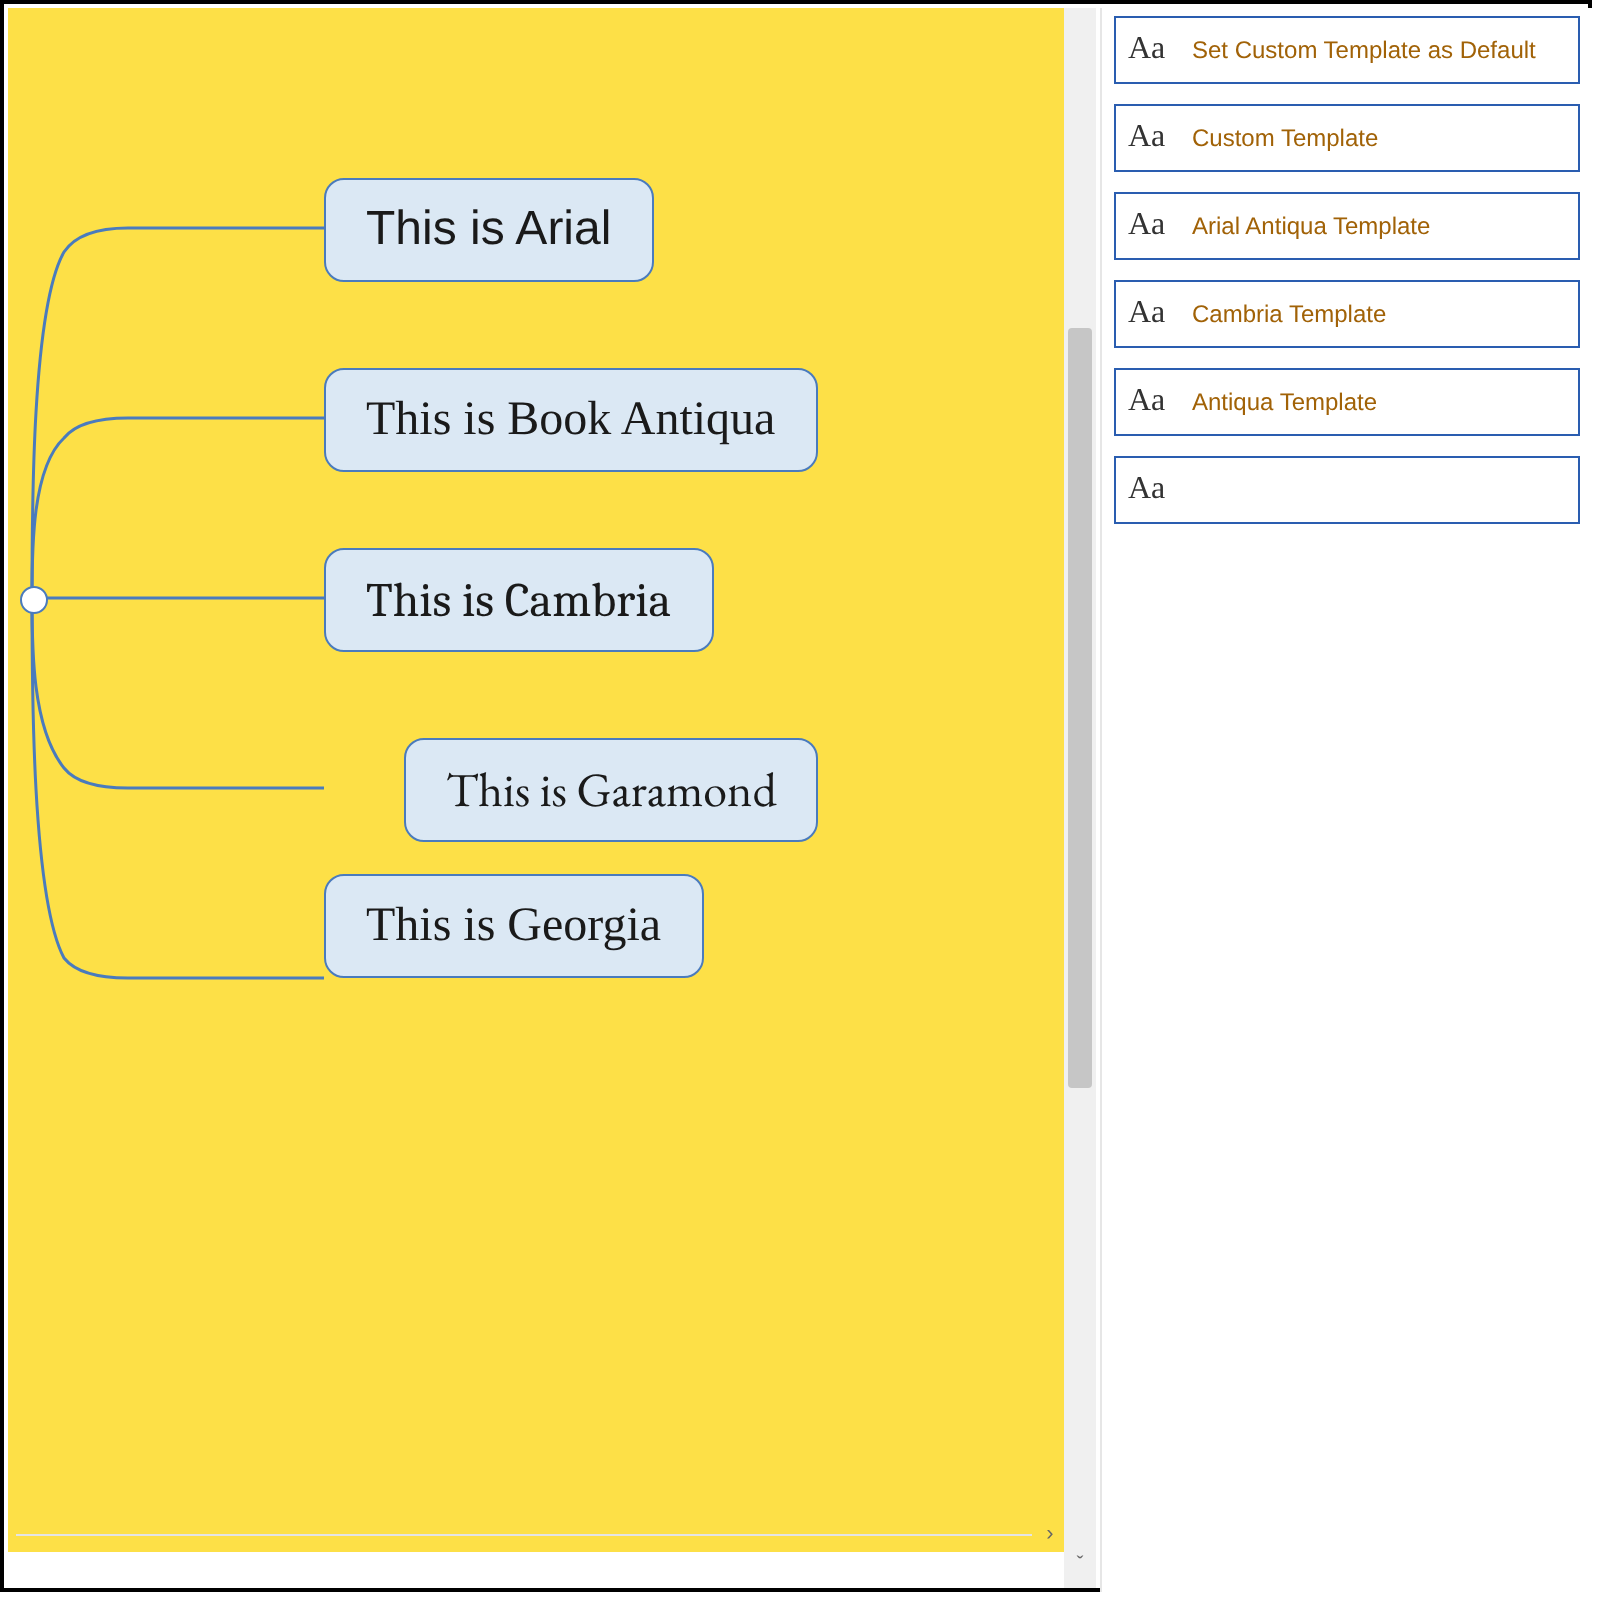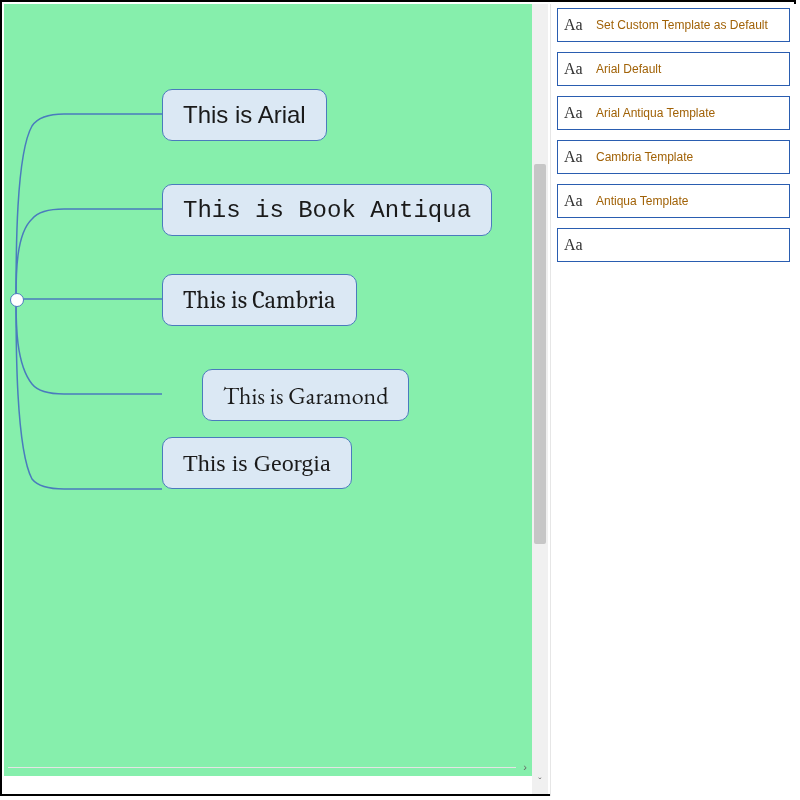--- a/index.html
+++ b/index.html
@@ -19,21 +19,21 @@
     border: 2px solid #000;
     box-sizing: border-box;
   }
   
   .canvas {
     position: absolute;
     top: 2px;
     left: 2px;
     width: 528px;
     height: 772px;
-    background: #86efac;
+    background: #fde047;
   }
   .canvas svg {
     position: absolute;
     top: 0; left: 0;
     width: 528px;
     height: 772px;
     pointer-events: none;
   }
   .root-node {
     position: absolute;
@@ -52,21 +52,21 @@
     background: #dbe8f4;
     font-size: 24px;
     color: #1a1a1a;
     display: flex;
     align-items: center;
     padding: 0 20px;
     height: 50px;
     white-space: nowrap;
   }
   .n0 { left: 158px; top: 85px;  font-family: Arial, sans-serif; }
-  .n1 { left: 158px; top: 180px; font-family: Liberation Mono, monospace; }
+  .n1 { left: 158px; top: 180px; font-family: Liberation Serif, serif; }
   .n2 { left: 158px; top: 270px; font-family: Cambria, "Cambria Math", Georgia, serif; }
   .n3 { left: 158px; top: 365px; font-family: Garamond, "EB Garamond", serif; margin-left: 40px; }
   .n4 { left: 158px; top: 433px; font-family: Georgia, serif; }
 
   
   .h-scroll {
     position: absolute;
     left: 4px;
     bottom: 2px;
     height: 14px;
@@ -203,21 +203,21 @@
     <div class="arrow-btn arrow-down">ˇ</div>
   </div>
 
   <div class="panel">
     <div class="tmpl">
       <div class="aa">Aa</div>
       <div class="lbl">Set Custom Template as Default</div>
     </div>
     <div class="tmpl">
       <div class="aa">Aa</div>
-      <div class="lbl">Arial Default</div>
+      <div class="lbl">Custom Template</div>
     </div>
     <div class="tmpl">
       <div class="aa">Aa</div>
       <div class="lbl">Arial Antiqua Template</div>
     </div>
     <div class="tmpl">
       <div class="aa">Aa</div>
       <div class="lbl">Cambria Template</div>
     </div>
     <div class="tmpl">

